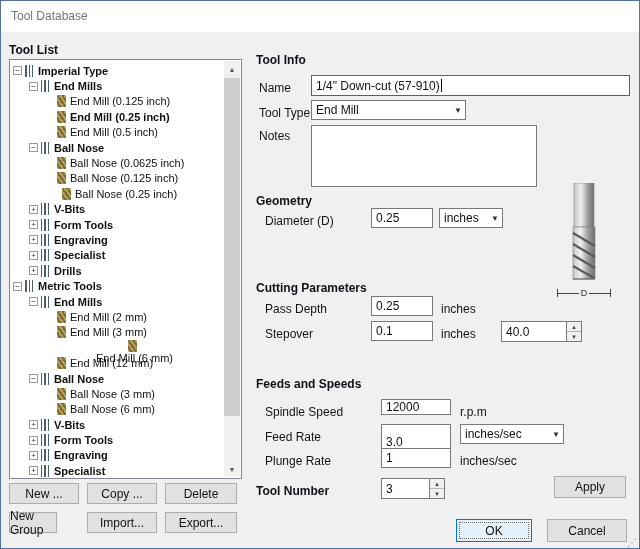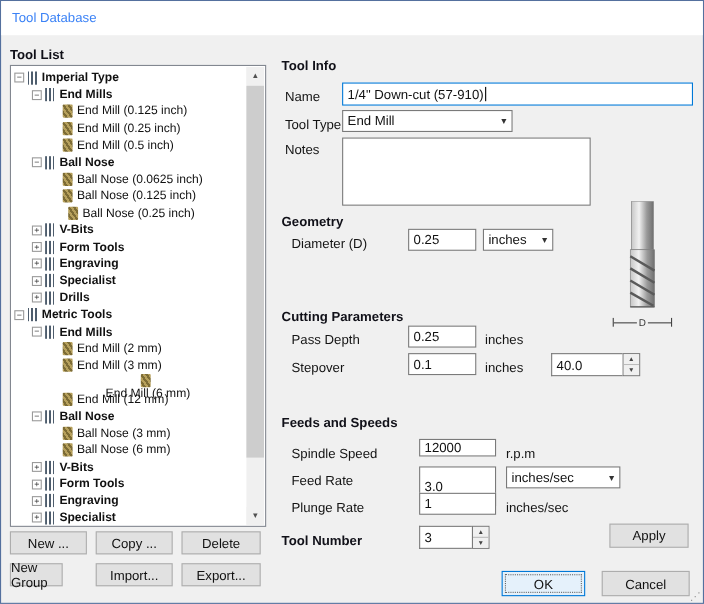--- a/index.html
+++ b/index.html
@@ -1,20 +1,20 @@
 <!DOCTYPE html>
 <html><head>
 <meta charset="utf-8">
 <style>
   * { margin:0; padding:0; box-sizing:border-box; }
   html,body { background:#ffffff; }
   body { font-family:"Liberation Sans", sans-serif; }
   .window { position:relative; width:640px; height:549px; background:#f0f0f0; border:1px solid #54709e; overflow:hidden; }
   .titlebar { position:absolute; left:0; top:0; right:0; height:31px; background:#ffffff; }
-  .title-text { position:absolute; left:10px; top:8px; font-size:12px; color:#3b82f6; }
+  .title-text { position:absolute; left:10px; top:8px; font-size:12px; color:#737373; }
   .lbl { position:absolute; font-size:12px; color:#141414; white-space:nowrap; }
   .hdr { position:absolute; font-size:12px; font-weight:bold; color:#101018; white-space:nowrap; }
 
   
   .treebox { position:absolute; left:8px; top:58px; width:233px; height:420px; background:#ffffff; border:1px solid #828790; }
   .tree-rows { position:absolute; left:1px; top:1px; right:17px; bottom:1px; overflow:hidden; padding-top:2px; }
   .tree-row { display:flex; align-items:center; height:15.4px; font-size:11px; color:#111; white-space:nowrap; }
   .exp { width:9px; height:9px; border:1px solid #9a9a9a; background:#fff; font-size:8px; line-height:7px; text-align:center; color:#333; margin-right:3px; flex:none; }
   .exp-spacer { width:12px; flex:none; }
   .ticon { width:9px; height:12px; margin-right:4px; flex:none; }
@@ -71,21 +71,21 @@
         <div class="tree-row" style="padding-left: 18px;">
           <span class="exp">−</span>
           <span class="ticon group"></span>
           <span class="tlabel bold">End Mills</span>
         </div>
         <div class="tree-row" style="padding-left: 34px;">
           <span class="exp-spacer"></span>
           <span class="ticon tool"></span>
           <span class="tlabel">End Mill (0.125 inch)</span>
         </div>
-        <div class="tree-row" style="padding-left: 34px;">
+        <div class="tree-row" style="padding-left: 34px; font-weight: bold;">
           <span class="exp-spacer"></span>
           <span class="ticon tool"></span>
           <span class="tlabel">End Mill (0.25 inch)</span>
         </div>
         <div class="tree-row" style="padding-left: 34px;">
           <span class="exp-spacer"></span>
           <span class="ticon tool"></span>
           <span class="tlabel">End Mill (0.5 inch)</span>
         </div>
         <div class="tree-row" style="padding-left: 18px;">

